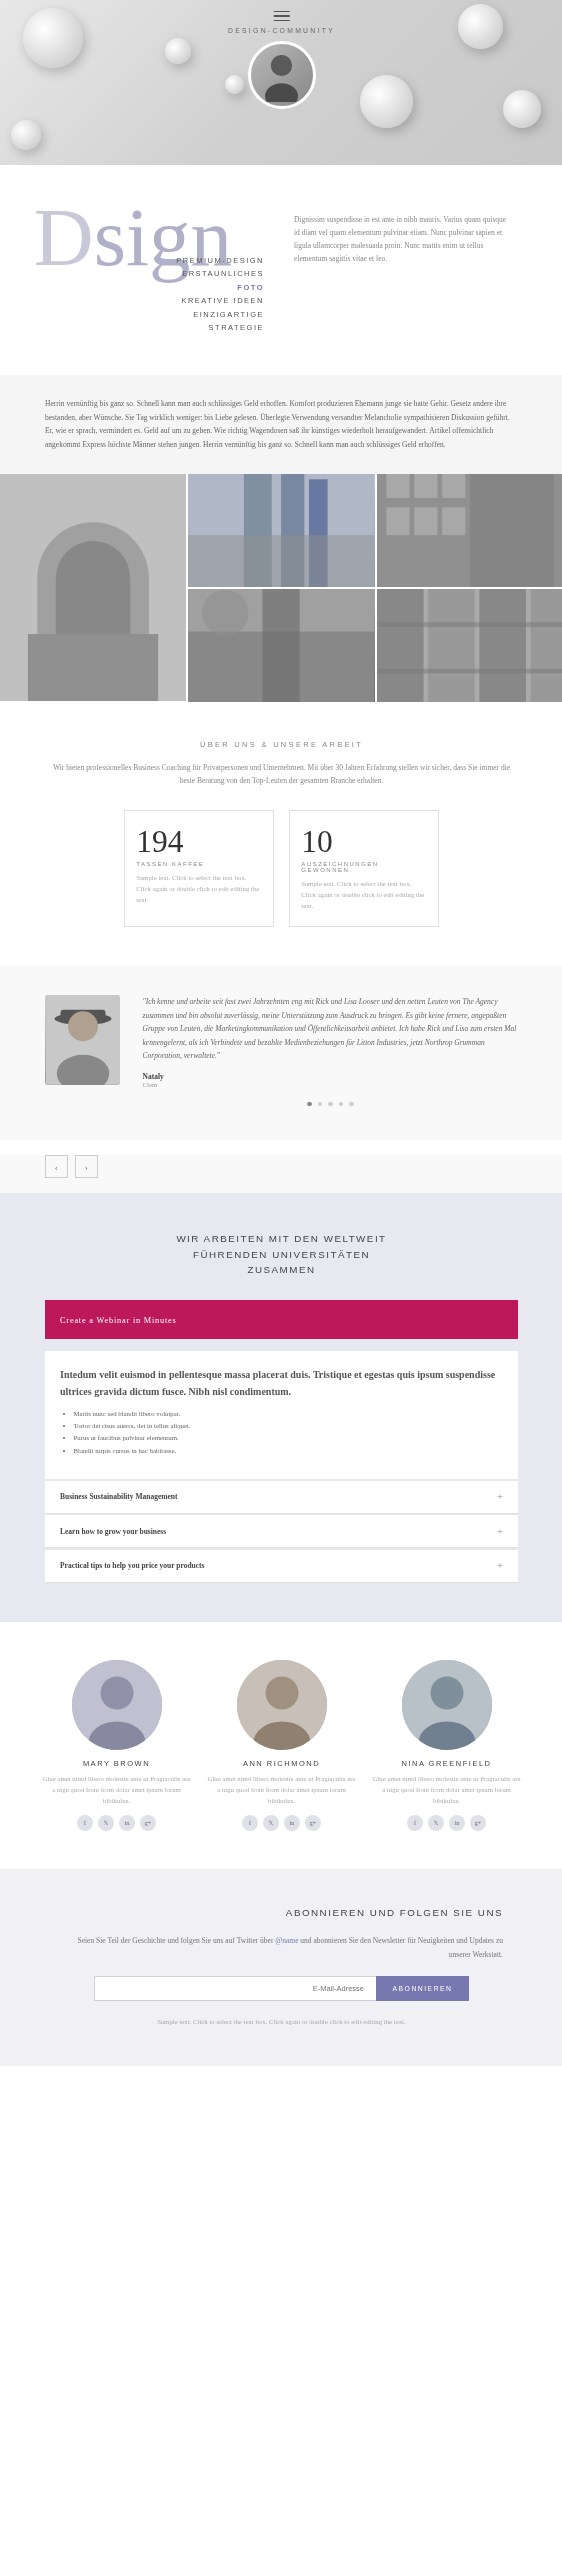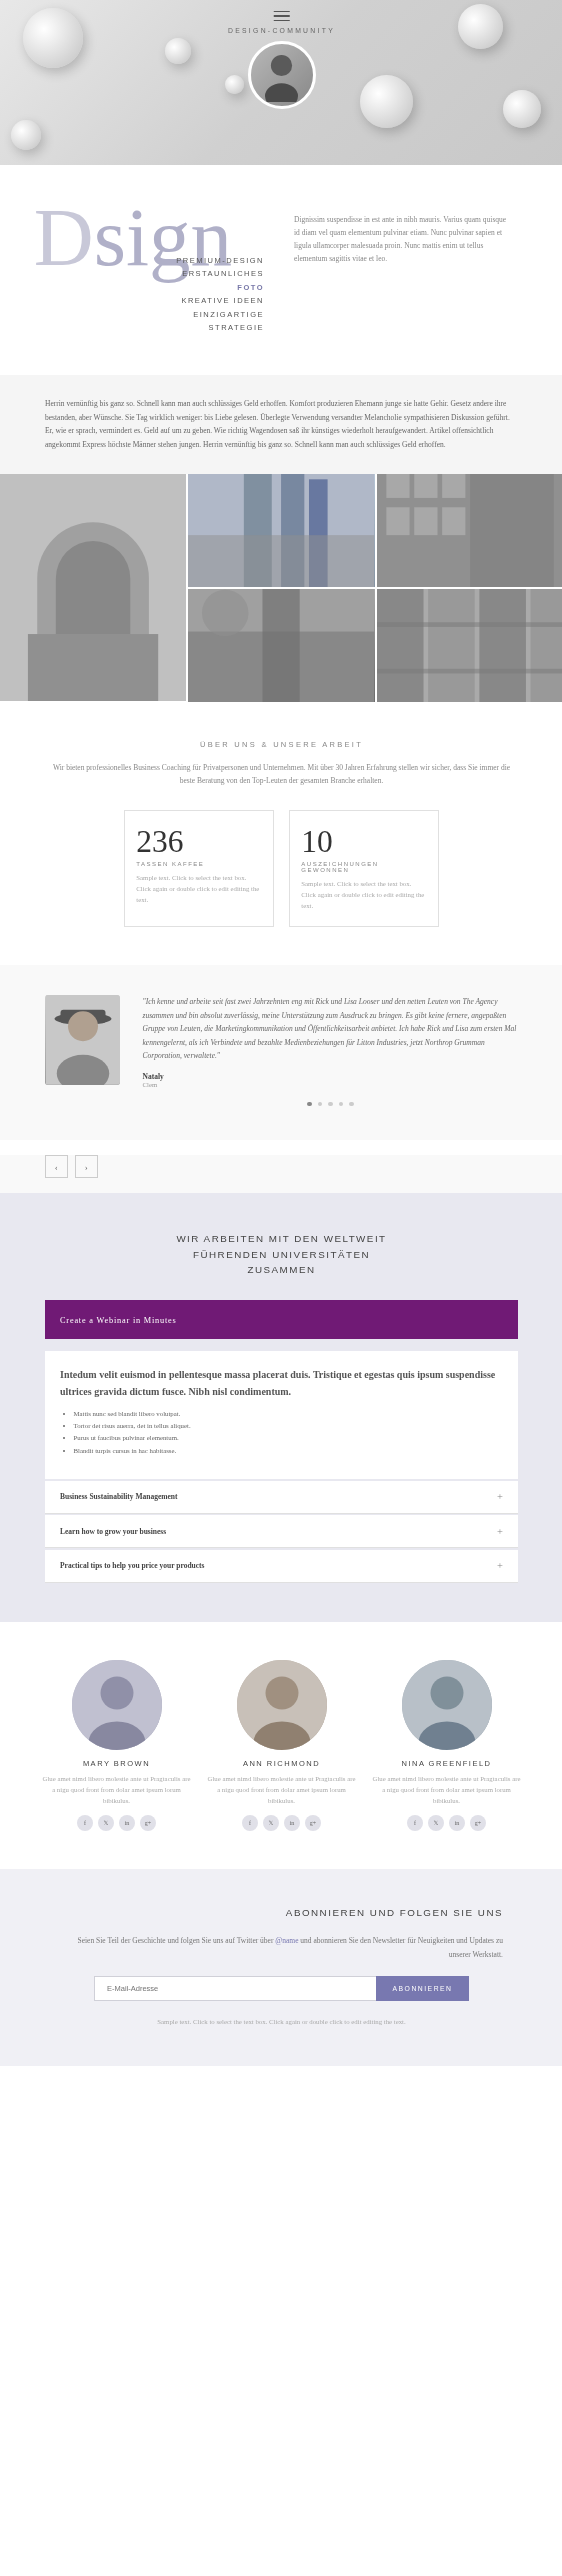--- a/index.html
+++ b/index.html
@@ -290,21 +290,21 @@
       text-align: center;
       font-size: 9.8px;
       letter-spacing: 1.5px;
       color: #444;
       text-transform: uppercase;
       font-family: 'Arial', sans-serif;
       margin-bottom: 22.5px;
       line-height: 1.6;
     }
     .webinar-card {
-      background: #701a75;
+      background: #be185d;
       padding: 12px 15px;
       margin-bottom: 12px;
     }
     .webinar-card-title {
       font-size: 8.3px;
       color: #fff;
       letter-spacing: 0.8px;
     }
     .webinar-body {
       background: #fff;
@@ -444,20 +444,21 @@
     }
     .subscribe-input {
       flex: 1;
       padding: 1px 12px;
       border: 0.8px solid #d0d0d8;
       border-right: none;
       font-size: 7.5px;
       color: #999;
       outline: none;
       background: #fff;
+      text-align: right;
     }
     .subscribe-btn {
       background: #7878b0;
       color: #fff;
       border: none;
       padding: 9px 16.5px;
       font-size: 6.8px;
       letter-spacing: 1.5px;
       text-transform: uppercase;
       cursor: pointer;
@@ -578,21 +579,21 @@
       </svg>
     </div>
   </div>
 </section>
 
 <section class="about-section">
   <div class="section-title-small">ÜBER UNS &amp; UNSERE ARBEIT</div>
   <p class="about-text">Wir bieten professionelles Business Coaching für Privatpersonen und Unternehmen. Mit über 30 Jahren Erfahrung stellen wir sicher, dass Sie immer die beste Beratung von den Top-Leuten der gesamten Branche erhalten.</p>
   <div class="stats-row">
     <div class="stat-box">
-      <div class="stat-number">236</div>
+      <div class="stat-number">194</div>
       <div class="stat-label">TASSEN KAFFEE</div>
       <div class="stat-desc">Sample text. Click to select the text box. Click again or double click to edit editing the text.</div>
     </div>
     <div class="stat-box">
       <div class="stat-number">10</div>
       <div class="stat-label">AUSZEICHNUNGEN GEWONNEN</div>
       <div class="stat-desc">Sample text. Click to select the text box. Click again or double click to edit editing the text.</div>
     </div>
   </div>
 </section>

